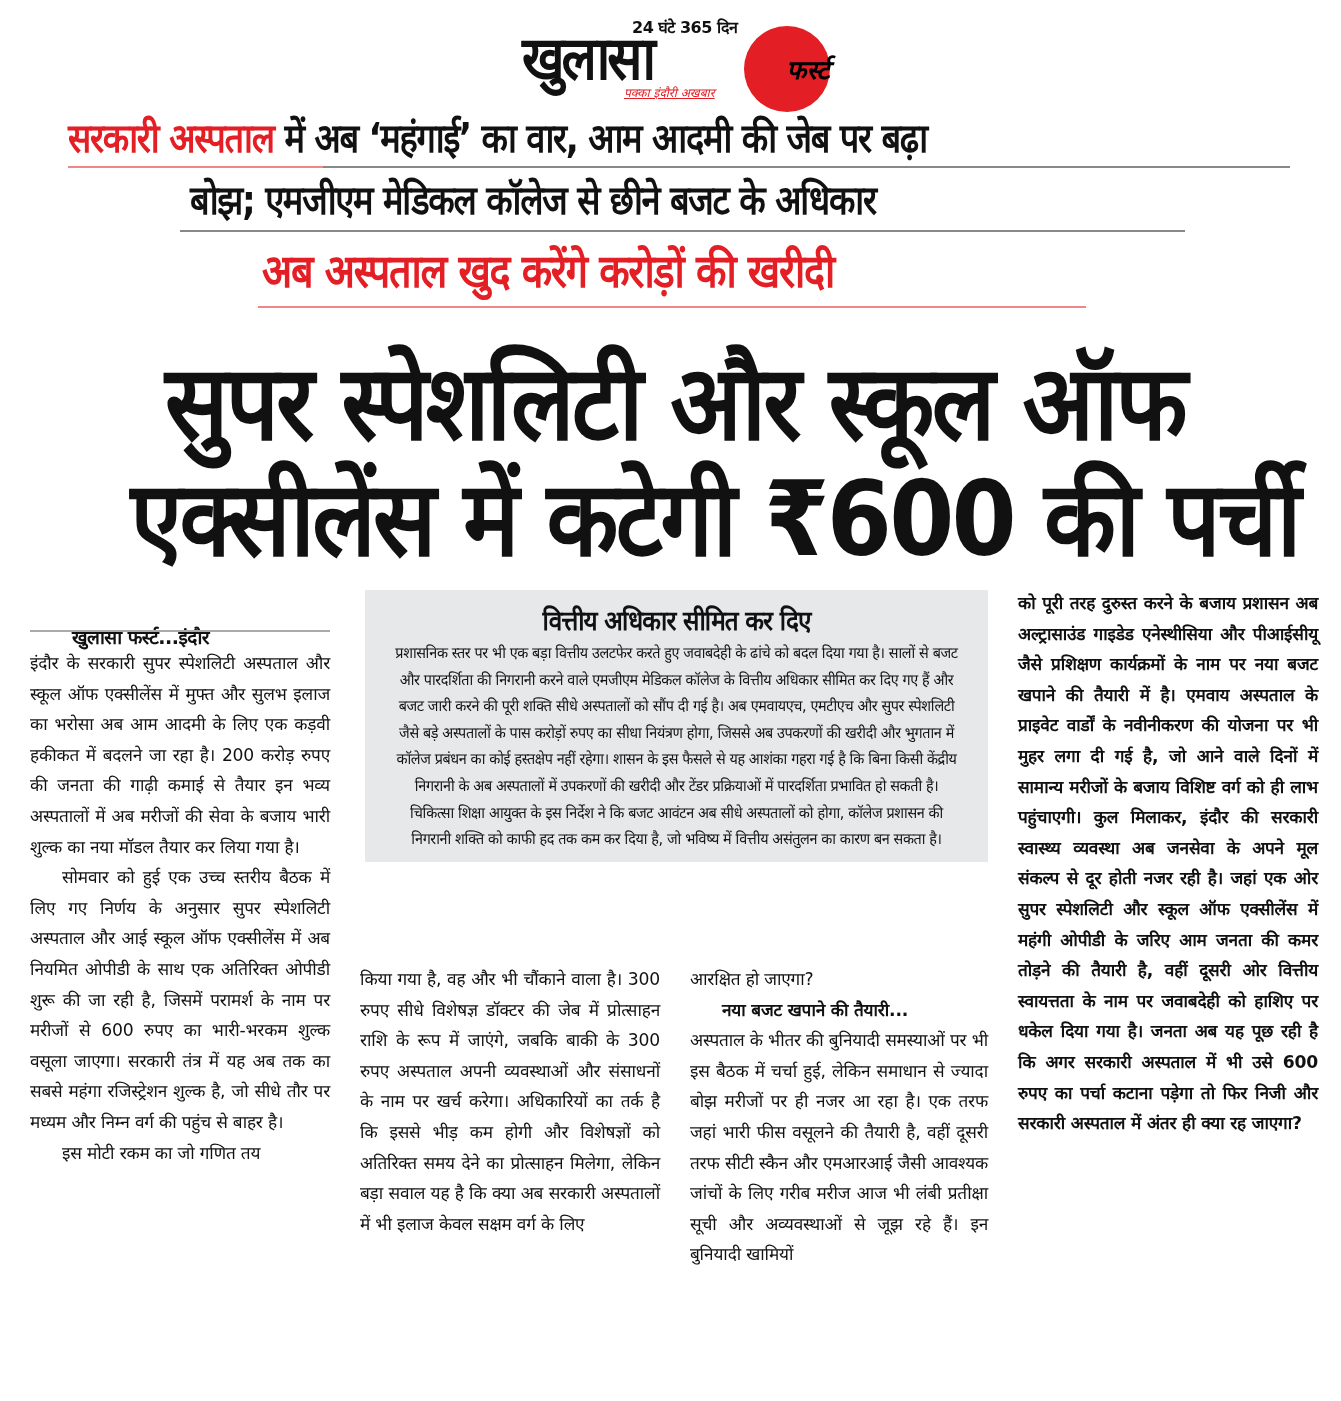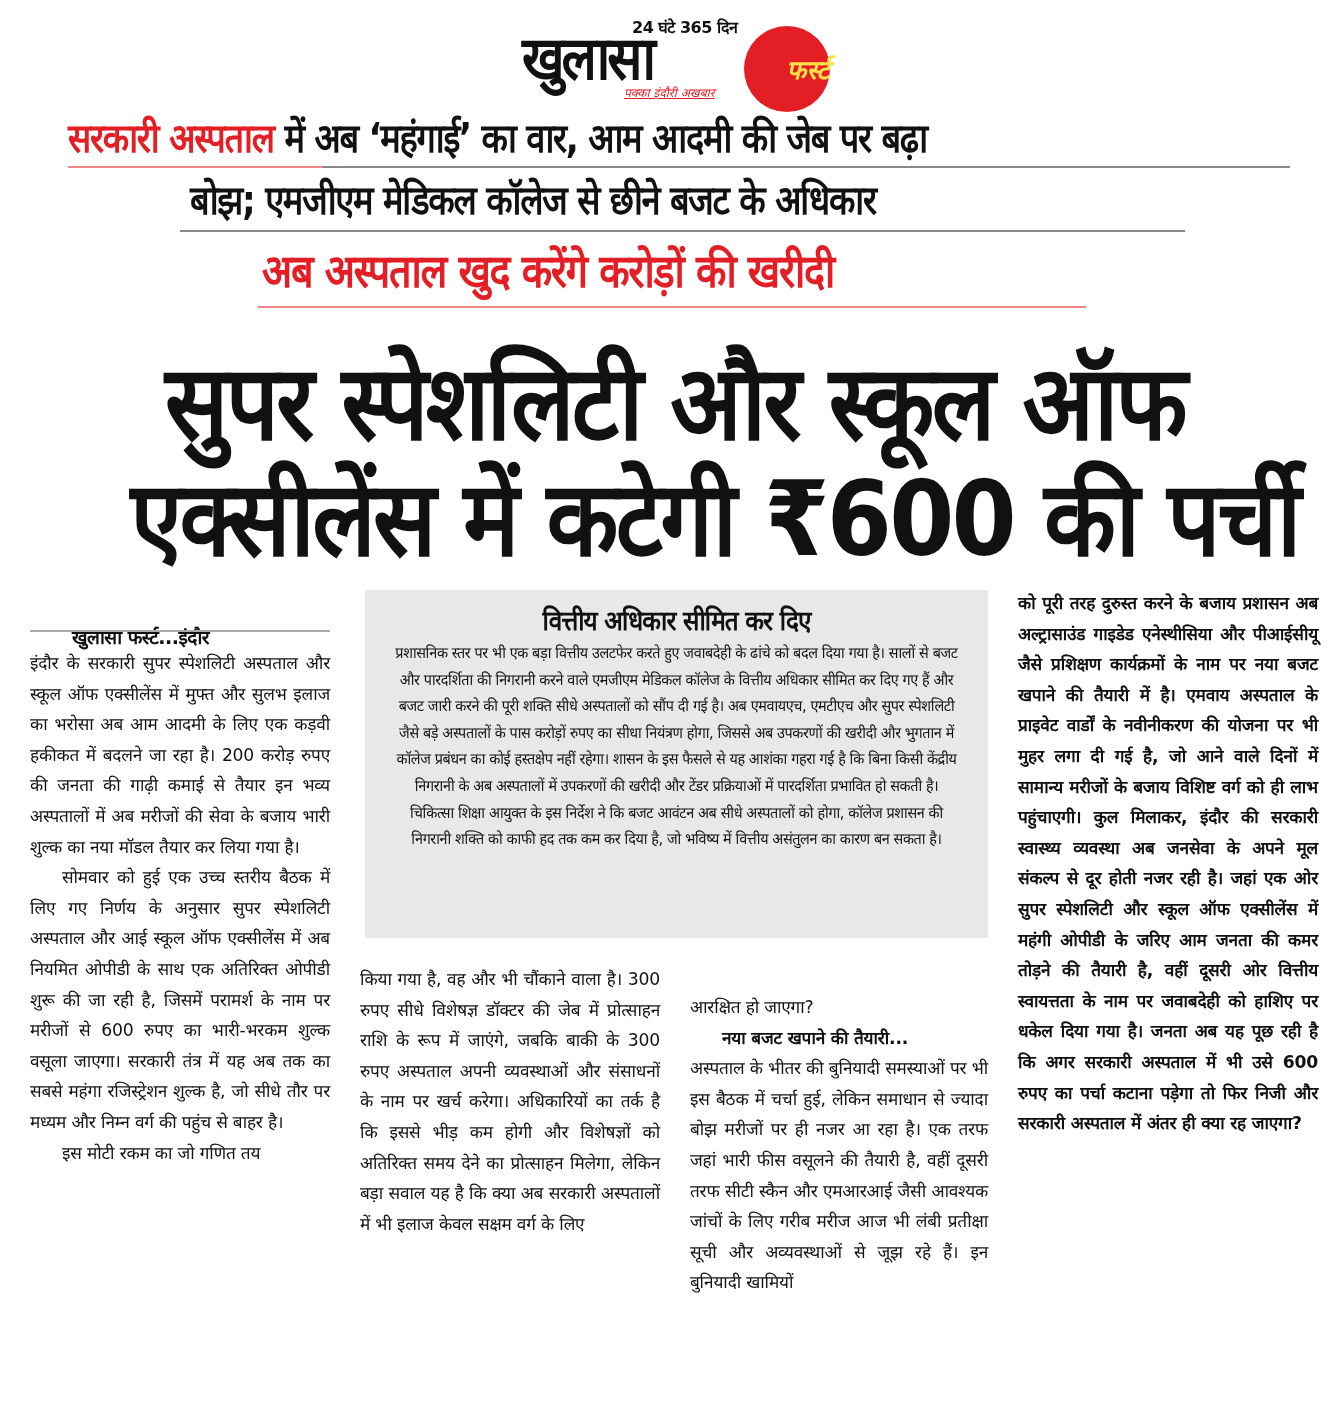--- a/index.html
+++ b/index.html
@@ -5,21 +5,21 @@
   * { box-sizing: border-box; margin: 0; padding: 0; }
   html, body { width: 1341px; height: 1401px; background: #ffffff; overflow: hidden; }
   body { position: relative; font-family: "DejaVu Sans", sans-serif; color: #111; }
 
   
   .masthead { position: absolute; left: 522px; top: 14px; width: 320px; height: 92px; }
   .tagline-top { position: absolute; left: 110px; top: 2px; font-size: 16px; font-weight: bold; letter-spacing: -0.5px; white-space: nowrap; text-align: center; }
   .brand { position: absolute; left: 0; top: 10px; font-size: 52px; font-weight: bold; letter-spacing: -3px; line-height: 60px; color: #111; transform: scaleY(1.15); transform-origin: top left; }
   .tagline-bottom { position: absolute; left: 102px; top: 70px; font-size: 12px; color: #e31e24; font-style: italic; white-space: nowrap; text-decoration: underline; }
   .brand-circle { position: absolute; left: 222px; top: 12px; width: 86px; height: 86px; border-radius: 50%; background: #e31e24; display: flex; align-items: center; justify-content: center; }
-  .brand-circle span { color: #fde047; font-size: 26px; font-style: italic; font-weight: bold; font-family: "DejaVu Serif", serif; margin-left: 42px; }
+  .brand-circle span { color: #000000; font-size: 26px; font-style: italic; font-weight: bold; font-family: "DejaVu Serif", serif; margin-left: 42px; }
 
   
   .hl { position: absolute; font-family: "DejaVu Sans", sans-serif; font-weight: bold; white-space: nowrap; line-height: 1; }
   .hl1 { left: 68px; top: 118px; font-size: 40px; letter-spacing: -1.5px; transform: scaleX(0.86); transform-origin: left top; }
   .hl1 .red { color: #e31e24; }
   .hl1-rule { position: absolute; left: 68px; top: 166px; width: 1222px; height: 2px; background: #888; }
   .hl1-rule-red { position: absolute; left: 68px; top: 166px; width: 255px; height: 2px; background: #e88; }
   .hl2 { left: 190px; top: 180px; font-size: 40px; letter-spacing: -1.5px; transform: scaleX(0.86); transform-origin: left top; }
   .hl2-rule { position: absolute; left: 180px; top: 230px; width: 1005px; height: 2px; background: #888; }
   .hl3 { left: 262px; top: 248px; font-size: 46px; color: #e31e24; letter-spacing: -1.5px; transform: scaleX(0.86); transform-origin: left top; }
@@ -29,26 +29,26 @@
   
   .dateline { position: absolute; left: 72px; top: 624px; font-size: 19px; font-weight: bold; letter-spacing: -0.5px; white-space: nowrap; }
   .dateline-rule { position: absolute; left: 30px; top: 630px; width: 300px; height: 2px; background: #aaa; }
 
   
   .col { position: absolute; font-size: 17.2px; line-height: 30.6px; text-align: justify; color: #111; letter-spacing: -0.2px; }
   .col p { margin: 0; }
   .col p.indent { text-indent: 32px; }
   .col1 { left: 30px; top: 648px; width: 300px; }
   .col2 { left: 360px; top: 964px; width: 300px; }
-  .col3 { left: 690px; top: 964px; width: 298px; margin-top: 28px; }
+  .col3 { left: 690px; top: 964px; width: 298px; }
   .col4 { left: 1018px; top: 588px; width: 300px; font-weight: bold; }
   .subhead { font-weight: bold; display: block; text-indent: 32px; }
 
   
-  .box { position: absolute; left: 365px; top: 590px; width: 623px; height: 348px; background: #e7e8ea; padding: 14px 12px 0 12px; text-align: center; }
+  .box { position: absolute; left: 365px; top: 590px; width: 623px; height: 272px; background: #e7e8ea; padding: 14px 12px 0 12px; text-align: center; }
   .box-title { font-size: 27px; font-weight: bold; letter-spacing: -1px; line-height: 34px; transform: scaleX(0.9); }
   .box-body { font-size: 15.3px; line-height: 26.6px; letter-spacing: -0.4px; text-align: center; transform: scaleX(0.94); transform-origin: center top; margin-top: 2px; }
 </style>
 </head>
 <body>
 
 <div class="masthead">
   <div class="tagline-top">24 घंटे 365 दिन</div>
   <div class="brand">खुलासा</div>
   <div class="tagline-bottom">पक्का इंदौरी अखबार</div>

